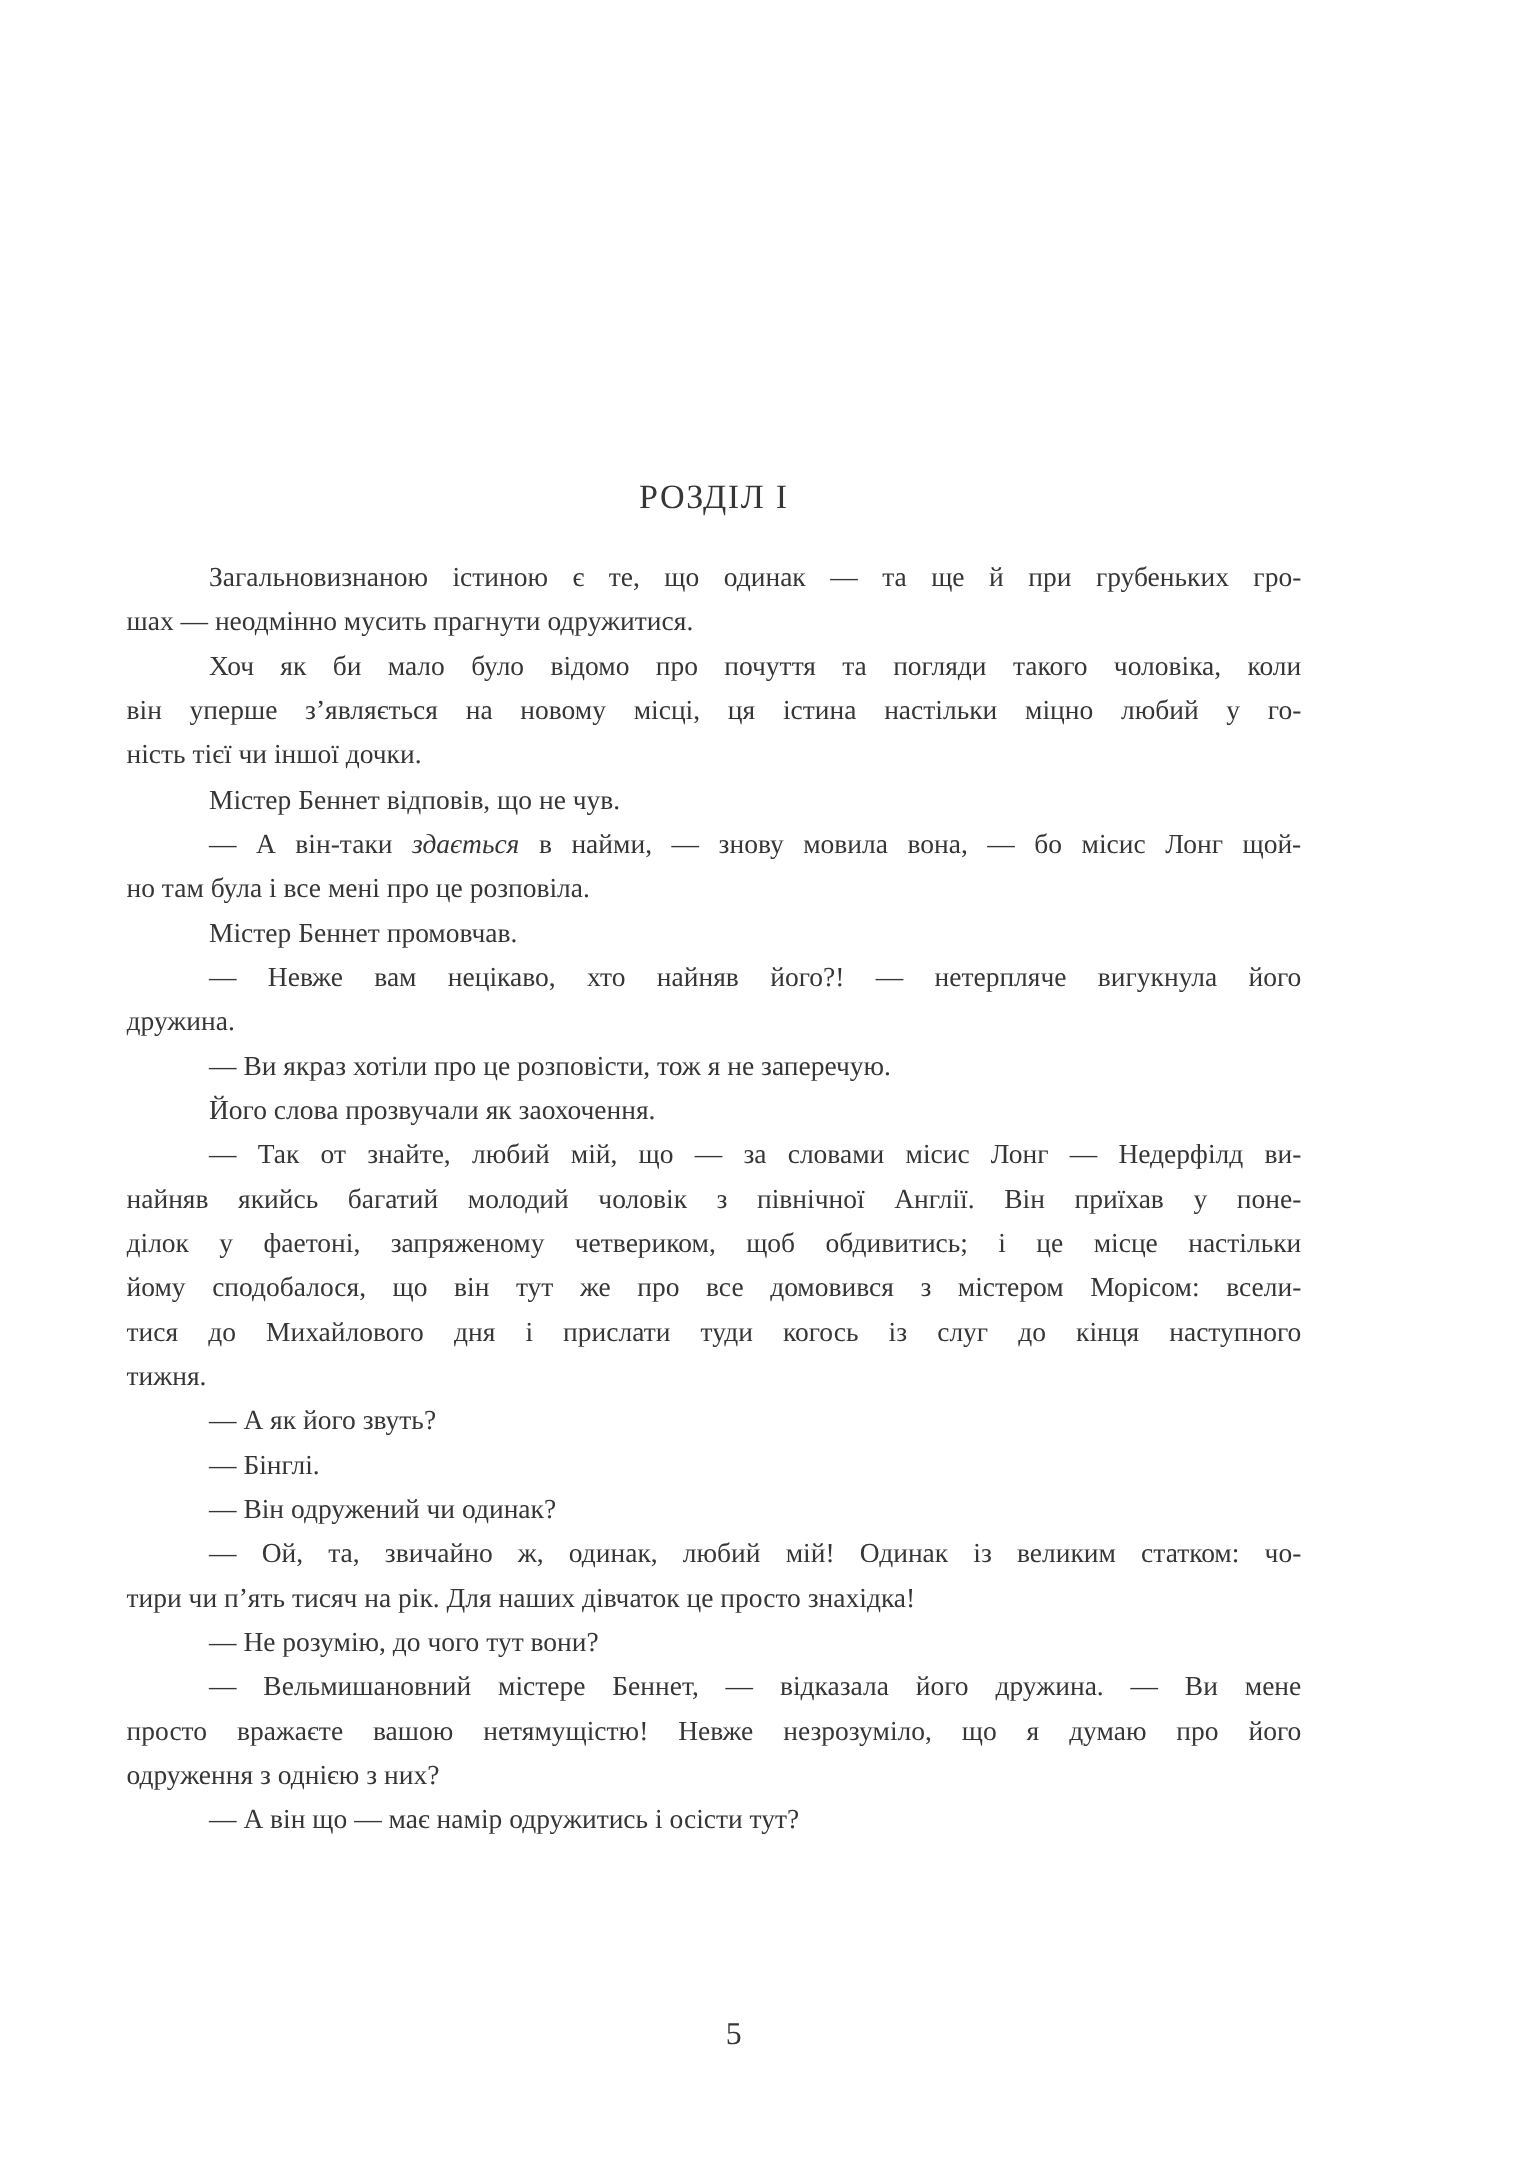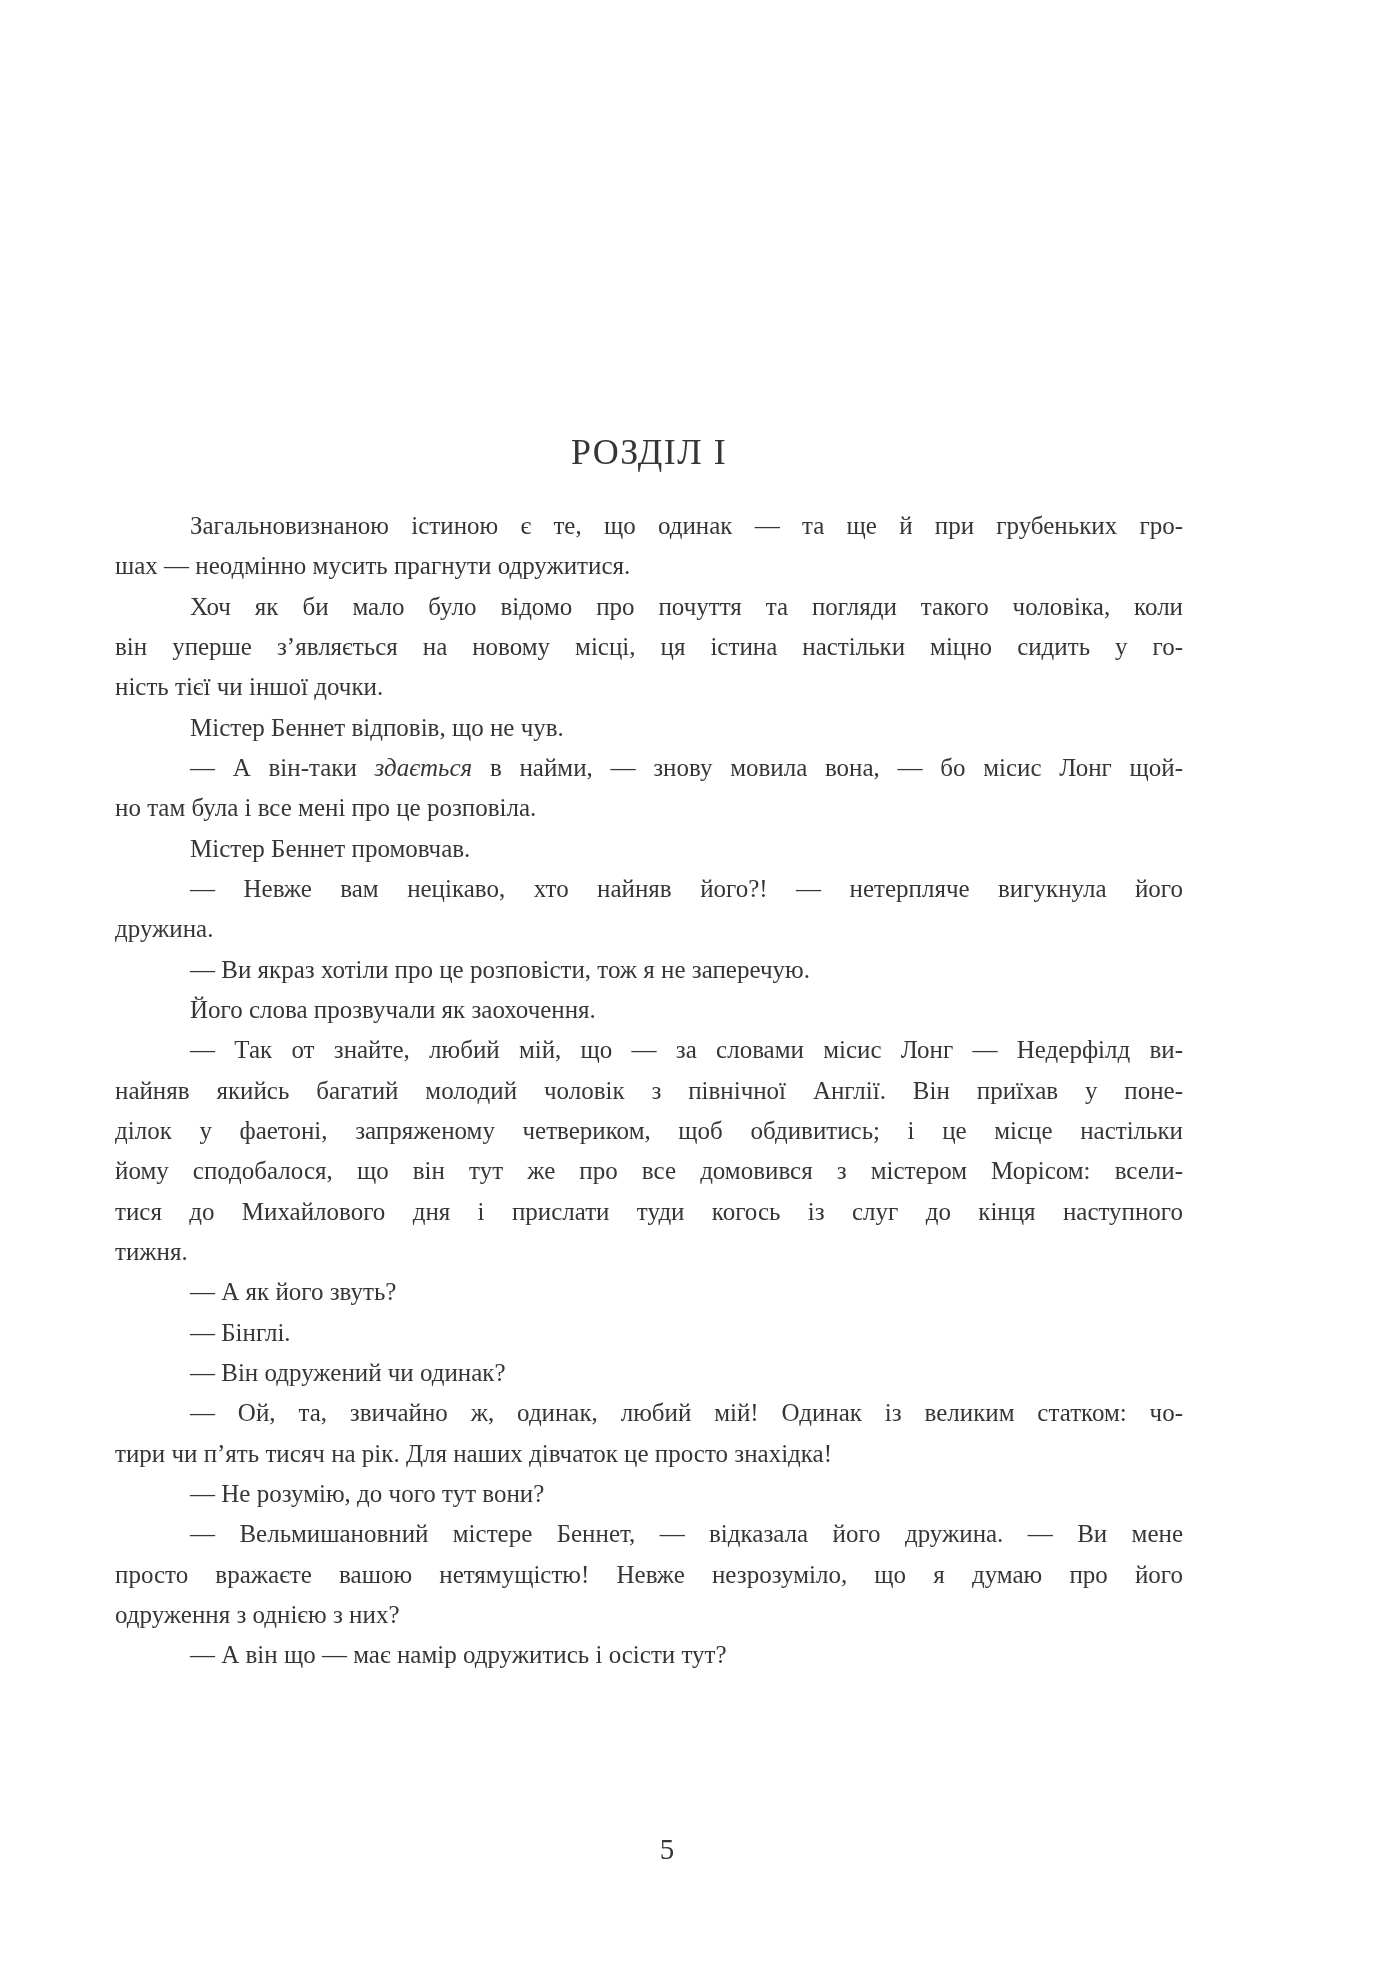--- a/index.html
+++ b/index.html
@@ -13,21 +13,21 @@
     overflow: hidden;
   }
   .text-block {
     position: absolute;
     left: 115px;
     top: 432px;
     width: 1068px;
   }
   .chapter-heading {
     margin: 0 0 34px 0;
-    font-size: 36px;
+    font-size: 31px;
     font-weight: 400;
     line-height: 40px;
     text-align: center;
     letter-spacing: 1.5px;
   }
   .paragraph { margin: 0; padding: 0; }
   .line {
     font-size: 25px;
     line-height: 40.33px;
     height: 40.33px;
@@ -58,21 +58,21 @@
 <div class="page">
   <div class="text-block">
     <h1 class="chapter-heading">РОЗДІЛ І</h1>
     <div id="chapter-text">
         <div class="paragraph">
           <div class="line first">Загальновизнаною істиною є те, що одинак — та ще й при грубеньких гро-</div>
           <div class="line last">шах — неодмінно мусить прагнути одружитися.</div>
         </div>
         <div class="paragraph">
           <div class="line first">Хоч як би мало було відомо про почуття та погляди такого чоловіка, коли</div>
-          <div class="line">він уперше з’являється на новому місці, ця істина настільки міцно сидить у го-</div>
+          <div class="line">він уперше з’являється на новому місці, ця істина настільки міцно любий у го-</div>
           <div class="line last">ність тієї чи іншої дочки.</div>
         </div>
         <div class="paragraph">
           <div class="line first last">Містер Беннет відповів, що не чув.</div>
         </div>
         <div class="paragraph">
           <div class="line first"><span>— А він-таки </span><span class="italic">здається</span><span> в найми, — знову мовила вона, — бо місис Лонг щой-</span></div>
           <div class="line last">но там була і все мені про це розповіла.</div>
         </div>
         <div class="paragraph">

